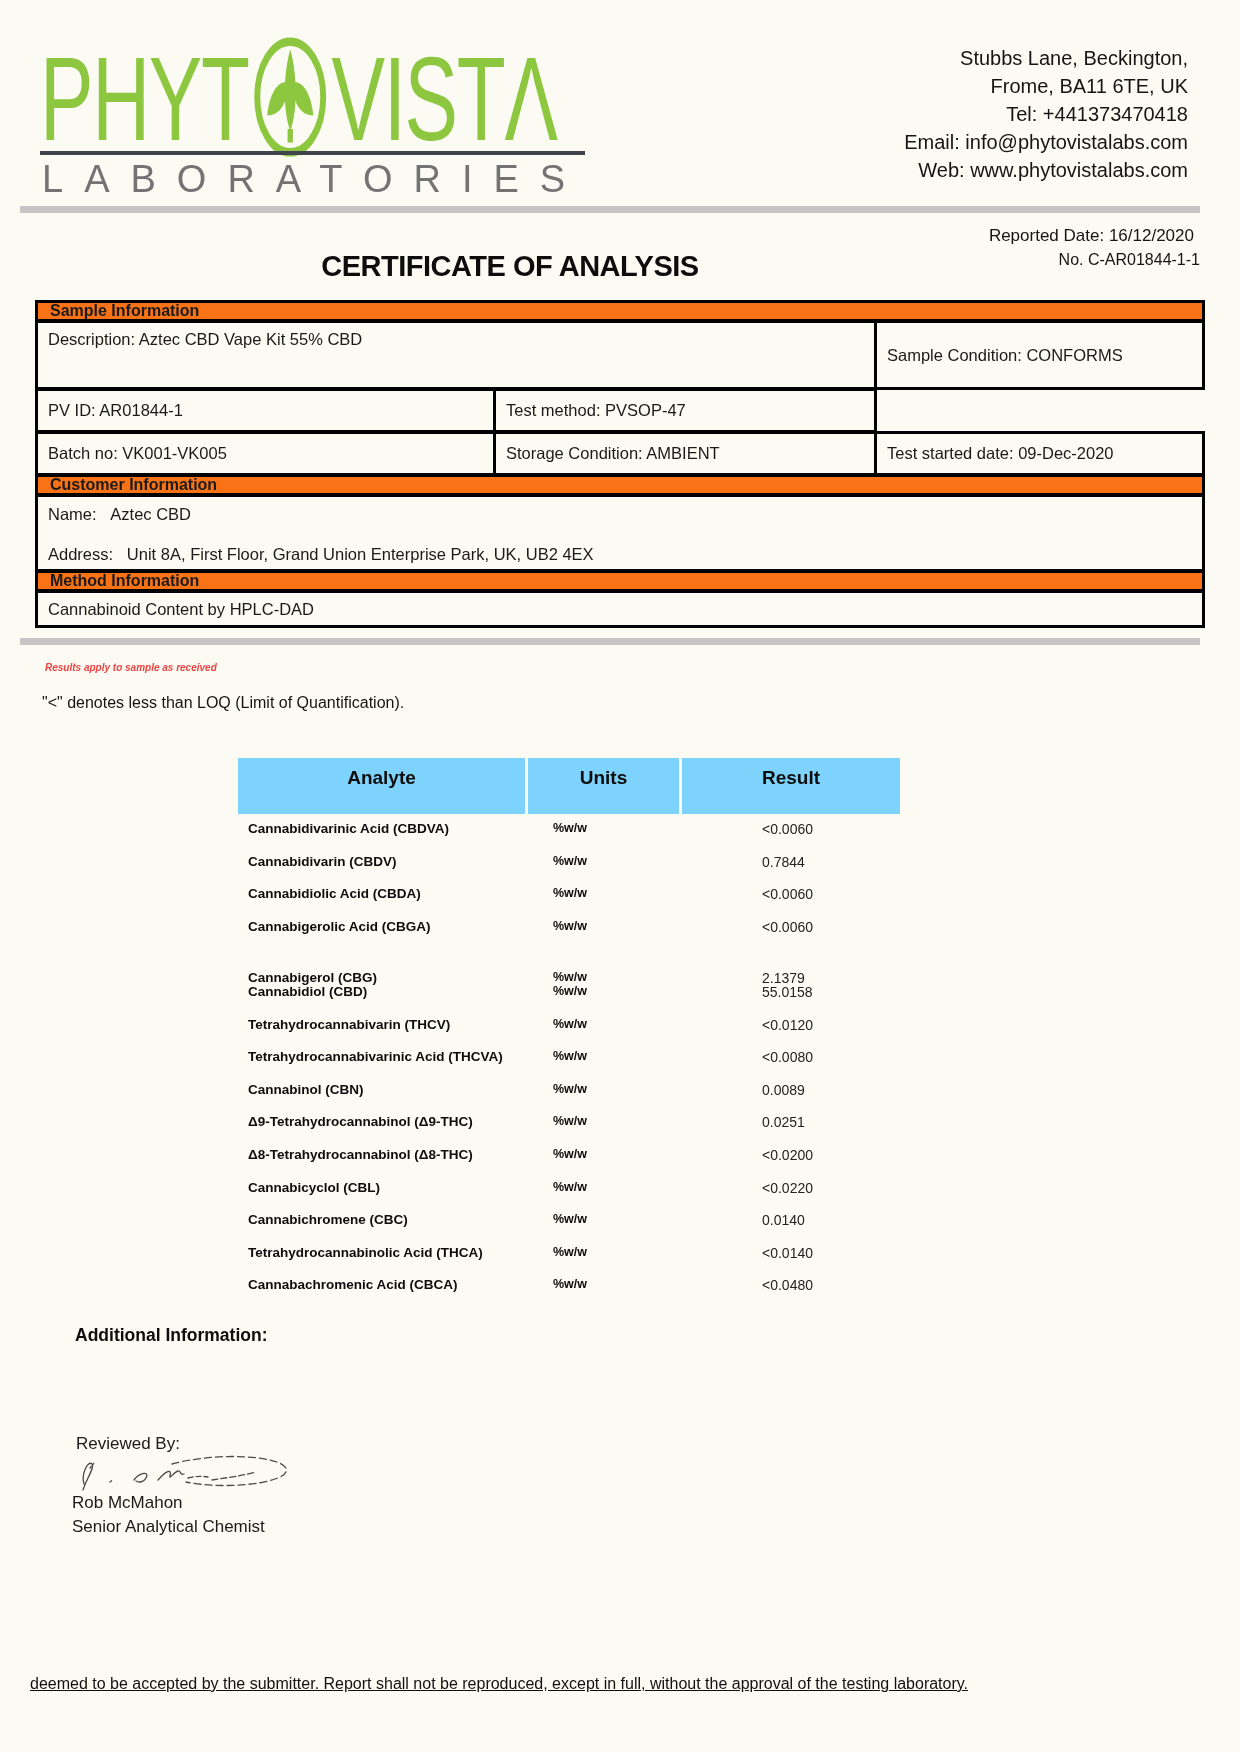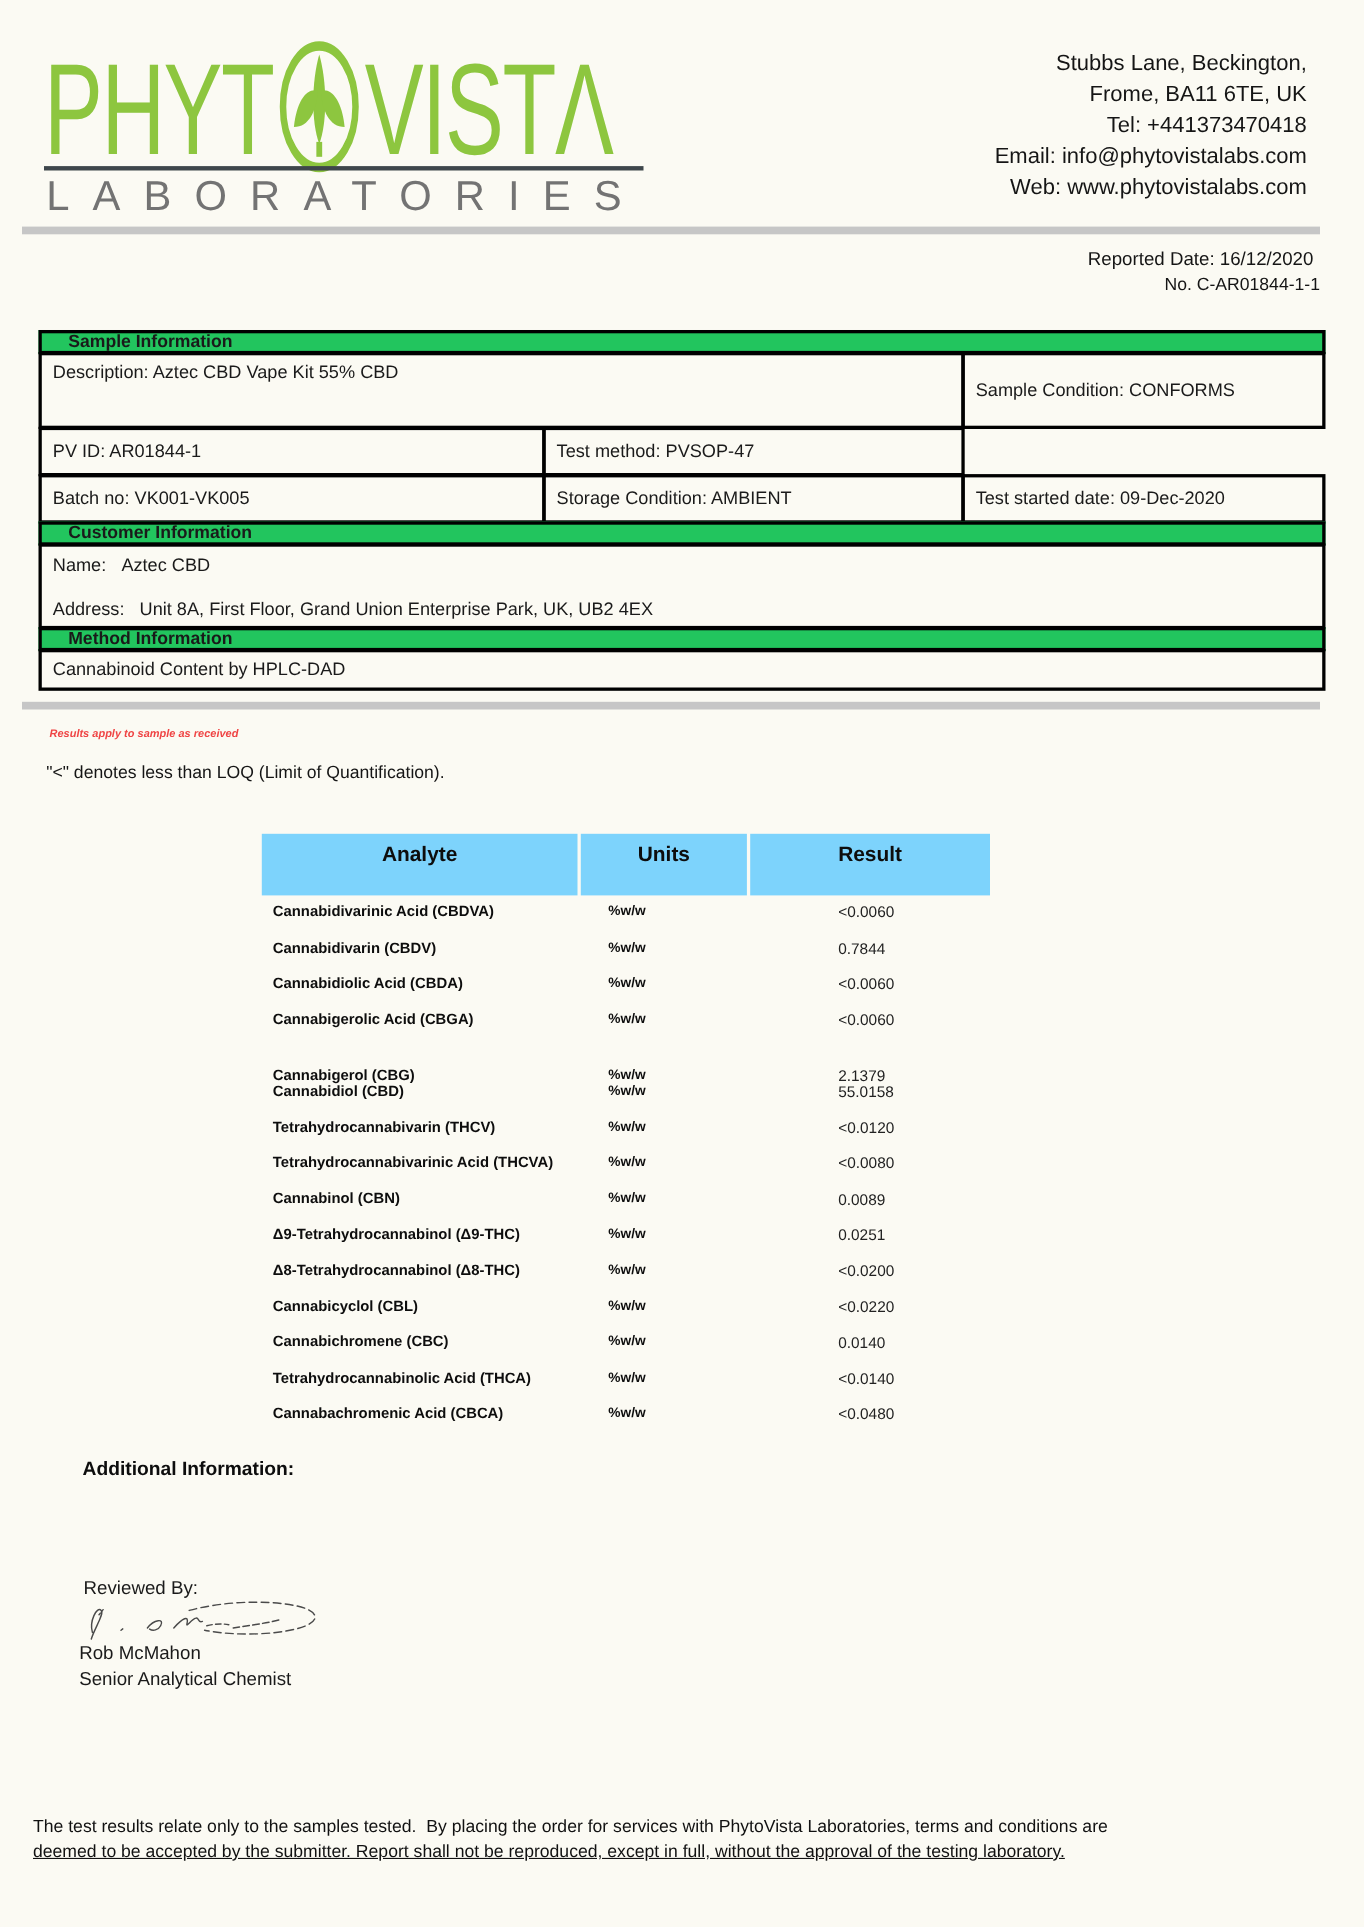--- a/index.html
+++ b/index.html
@@ -18,21 +18,21 @@
   
   .contact{position:absolute;right:52px;top:44px;text-align:right;font-size:20px;line-height:28px;color:#151515;}
   .gray-bar{position:absolute;left:20px;width:1180px;height:7px;background:#c6c6c6;}
   .doc-title{position:absolute;left:0;top:250px;width:1020px;text-align:center;
     font-size:29px;font-weight:bold;letter-spacing:-0.5px;color:#0d0d0d;}
   .reported{position:absolute;right:46px;top:226px;font-size:17px;color:#151515;}
   .report-no{position:absolute;right:40px;top:251px;font-size:16px;color:#151515;}
   
   .tbl{position:absolute;left:35px;top:300px;width:1170px;height:328px;}
   .tbl > div{position:absolute;box-sizing:border-box;border:3px solid #000;}
-  .greenbar{background:#22c55e;display:flex;align-items:center;padding-left:24px;
+  .greenbar{background:#f97316;display:flex;align-items:center;padding-left:12px;
     font-weight:bold;font-size:16px;left:0;width:1170px;}
   .cell{background:transparent;font-size:16.5px;}
   .vcenter{display:flex;align-items:center;padding-left:10px;}
   .padtop{padding:7px 10px;}
   .two-line{padding:8px 10px;}
   .two-line .l2{margin-top:21px;}
   
   .note-italic{position:absolute;left:45px;top:662px;font-size:10px;font-weight:bold;font-style:italic;color:#ef4444;text-align:right;}
   .note-loq{position:absolute;left:42px;top:694px;font-size:16px;color:#151515;}
   
@@ -74,20 +74,21 @@
   <div class="contact">
     <div>Stubbs Lane, Beckington,</div>
     <div>Frome, BA11 6TE, UK</div>
     <div>Tel: +441373470418</div>
     <div>Email: info@phytovistalabs.com</div>
     <div>Web: www.phytovistalabs.com</div>
   </div>
 
   <div class="gray-bar" style="top:206px;"></div>
 
+  <div class="doc-title">CERTIFICATE OF ANALYSIS</div>
   <div class="reported">Reported Date: 16/12/2020</div>
   <div class="report-no">No. C-AR01844-1-1</div>
 
   <div class="tbl">
     <div class="greenbar" style="top:0;height:22px;">
       <span>Sample Information</span>
     </div>
     <div class="cell padtop" style="left:0;top:20px;width:842px;height:70px;">Description: Aztec CBD Vape Kit 55% CBD</div>
     <div class="cell vcenter" style="left:839px;top:20px;width:331px;height:70px;">Sample Condition: CONFORMS</div>
     <div class="cell vcenter" style="left:0;top:88px;width:461px;height:45px;">PV ID: AR01844-1</div>
@@ -148,16 +149,15 @@
         <path d="M82 30 c8 -9 14 -12 12 -4 c-1 4 4 -4 8 -5 c3 -1 2 5 6 3"></path>
         <path d="M112 28 c8 -2 14 -2 20 -1" stroke-dasharray="5 3"></path>
         <path d="M96 14 c30 -8 70 -10 98 -4 c18 4 22 12 8 18 c-20 8 -62 10 -92 4" stroke-dasharray="7 4"></path>
         <path d="M136 30 c12 -2 30 -4 44 -8" stroke-dasharray="6 3"></path>
       </g>
     </svg>
   </div>
   <div class="sig-name">Rob McMahon</div>
   <div class="sig-title">Senior Analytical Chemist</div>
 
-  <div class="footer-line" style="top:1652px;">The test results relate only to the samples tested.&nbsp; By placing the order for services with PhytoVista Laboratories, terms and conditions are</div>
   <div class="footer-line" style="top:1675px;text-decoration:underline;">deemed to be accepted by the submitter. Report shall not be reproduced, except in full, without the approval of the testing laboratory.</div>
 
 </div>
 
 </body></html>

